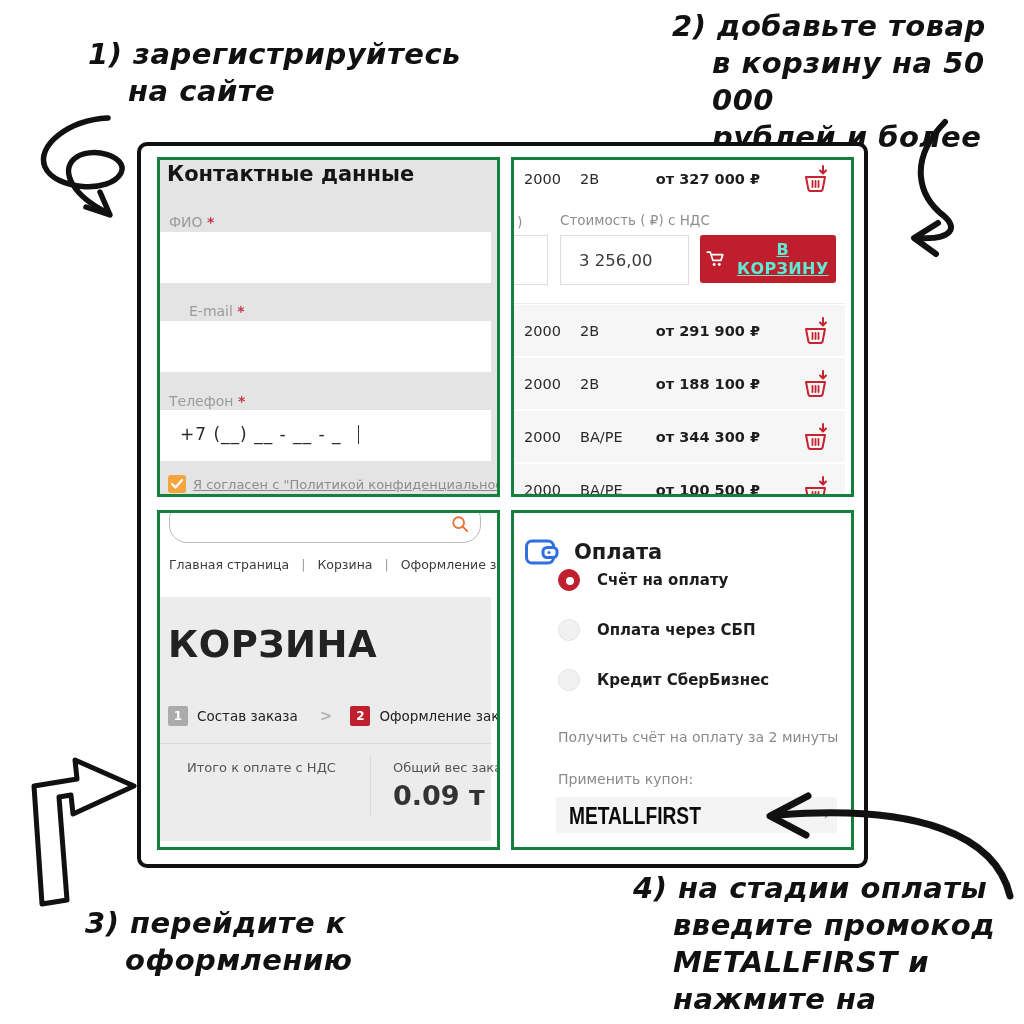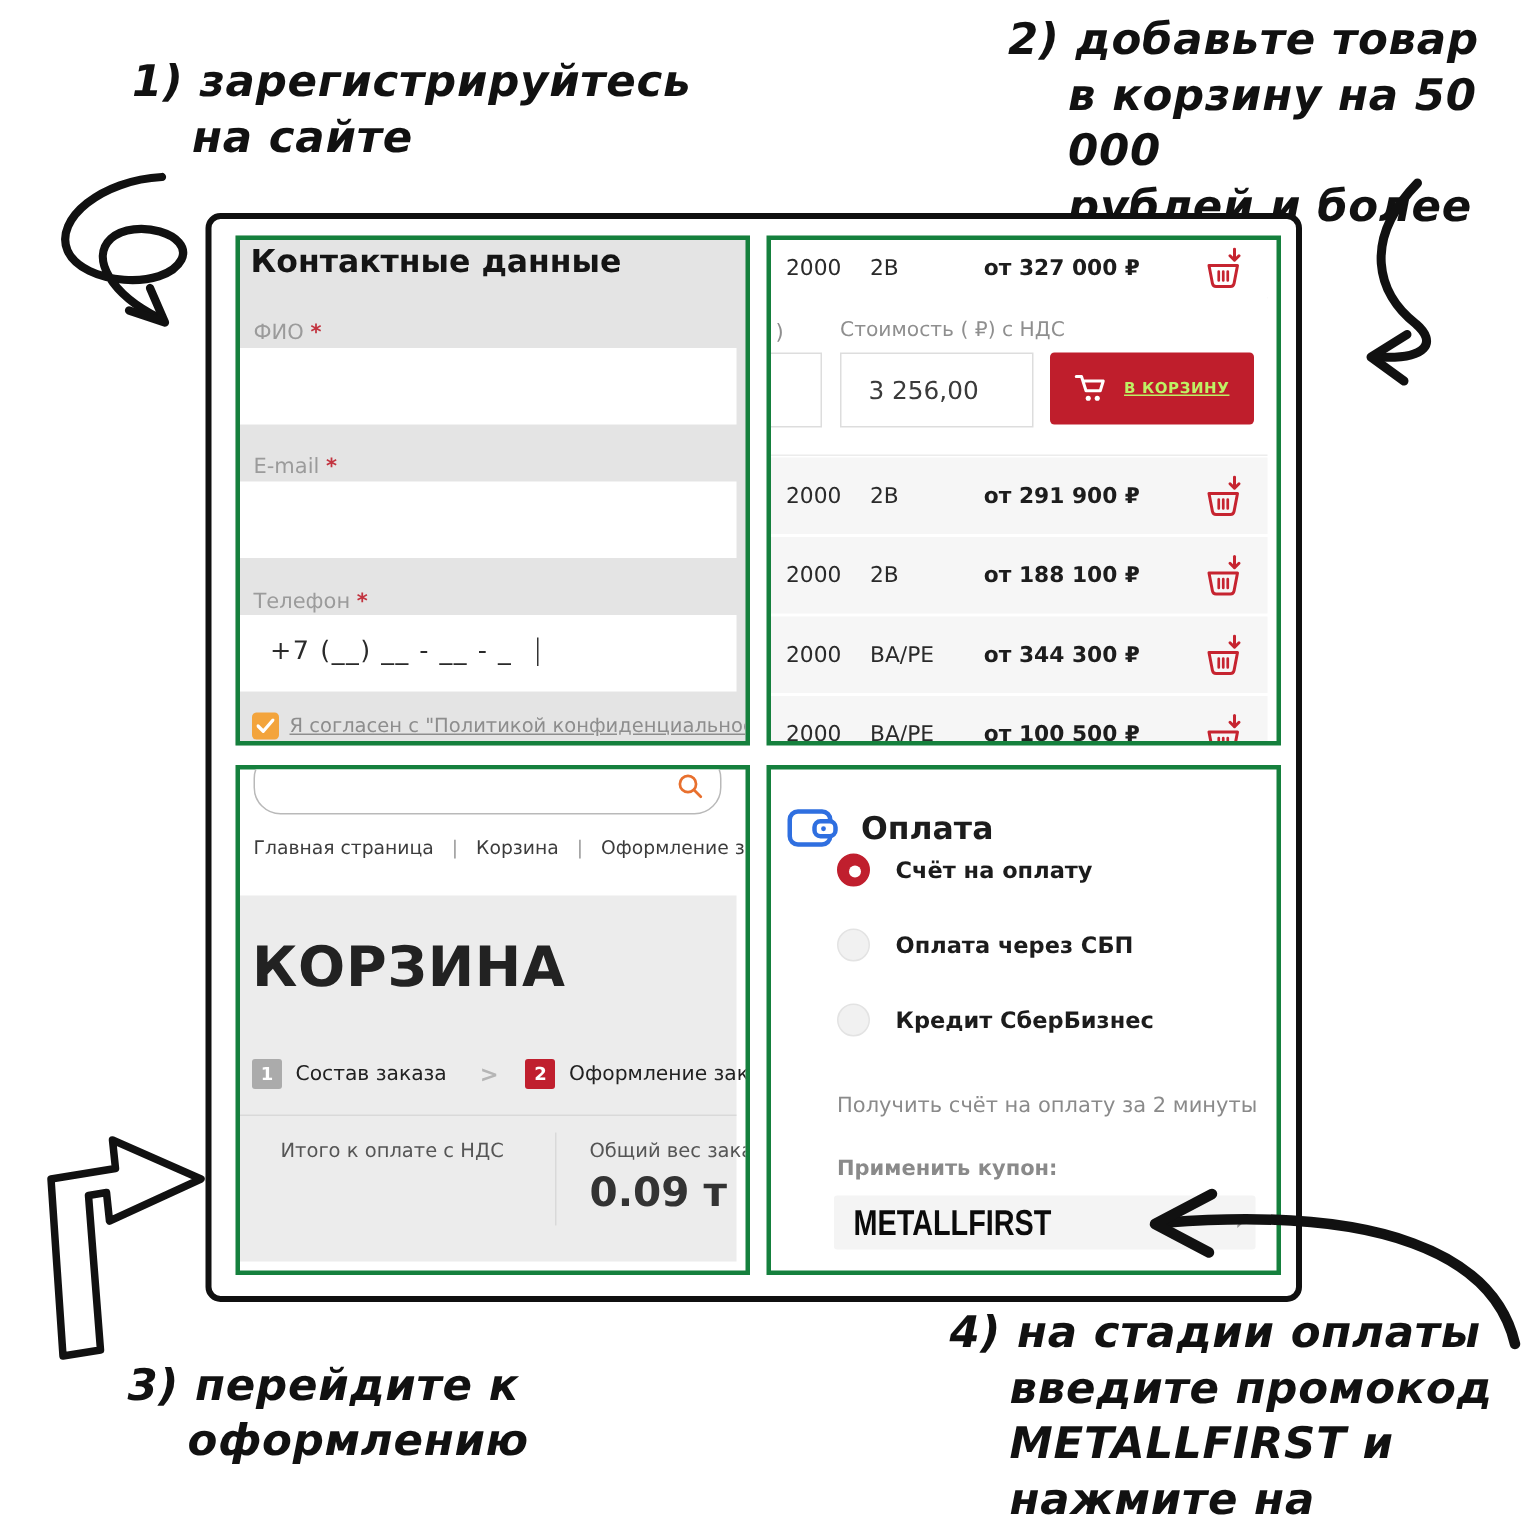--- a/index.html
+++ b/index.html
@@ -43,21 +43,21 @@
   .row-top{border-bottom:1px solid #ececec;}
   .psec{position:absolute;left:0;top:38px;width:331px;height:105px;background:#fff;border-bottom:1px solid #ececec;}
   .qty-frag{position:absolute;left:3px;top:16px;font-size:14px;color:#8f8f8f;}
   .cost-label{position:absolute;left:46px;top:14px;font-size:13.5px;color:#8f8f8f;}
   .box-partial{position:absolute;left:-12px;top:37px;width:44px;height:48px;background:#fff;border:1px solid #ddd;}
   .box-cost{position:absolute;left:46px;top:37px;width:127px;height:48px;background:#fff;border:1px solid #ddd;
             display:flex;align-items:center;}
   .box-cost span{margin-left:18px;font-size:16.5px;color:#3a3a3a;}
   .btn-cart{position:absolute;left:186px;top:37px;width:136px;height:48px;background:#bf1e2c;border:none;
             border-radius:3px;display:flex;align-items:center;justify-content:center;gap:9px;cursor:pointer;}
-  .btn-cart span{color:#bef264;font-size:10px;font-weight:700;text-decoration:underline;letter-spacing:.4px;
+  .btn-cart span{color:#5eead4;font-size:16px;font-weight:700;text-decoration:underline;letter-spacing:.4px;
                  font-family:"DejaVu Sans",sans-serif;}
 
   
   .search-bar{position:absolute;left:9px;top:-12px;width:310px;height:40px;border:1.6px solid #b9b9b9;
               border-radius:18px;background:#fff;}
   .search-bar svg{position:absolute;right:11px;top:13px;}
   .crumbs{position:absolute;left:9px;top:44px;font-size:12.5px;color:#3c3c3c;white-space:nowrap;}
   .crumbs .sep{color:#9b9b9b;margin:0 12px;}
   .cart-gray{position:absolute;left:0;top:84px;width:331px;height:244px;background:#ececec;}
   .cart-title{position:absolute;left:8px;top:26px;font-size:37px;font-weight:800;letter-spacing:.5px;color:#222;}
@@ -76,21 +76,21 @@
   
   .pay-head{position:absolute;left:10px;top:8px;display:flex;align-items:center;gap:14px;margin-top:15px;}
   .pay-title{font-size:21px;font-weight:700;color:#1c1c1c;}
   .opt{position:absolute;left:44px;display:flex;align-items:center;gap:17px;}
   .radio{width:22px;height:22px;border-radius:50%;background:#f1f1f1;border:1px solid #e3e3e3;
          box-sizing:border-box;flex:0 0 auto;position:relative;}
   .radio.sel{background:#c01f2e;border-color:#c01f2e;}
   .radio.sel::after{content:"";position:absolute;left:7px;top:7px;width:8px;height:8px;border-radius:50%;background:#fff;}
   .opt span{font-size:15px;font-weight:700;color:#1c1c1c;}
   .pay-note{position:absolute;left:44px;top:216px;font-size:14px;color:#8a8a8a;}
-  .coupon-label{position:absolute;left:44px;top:258px;font-size:14px;color:#8a8a8a;font-weight:bold;}
+  .coupon-label{position:absolute;left:44px;top:258px;font-size:14px;color:#8a8a8a;}
   .coupon-box{position:absolute;left:42px;top:284px;width:281px;height:36px;background:#f4f4f4;border-radius:2px;}
   .coupon-value{position:absolute;left:13px;top:5px;font-size:24px;font-weight:800;color:#0b0b0b;
                 transform:scaleX(.8);transform-origin:left center;letter-spacing:0;white-space:nowrap;
                 font-family:"Liberation Sans",sans-serif;}
   .coupon-chev{position:absolute;right:6px;top:4px;font-size:20px;color:#9a9a9a;}
 
   .arrow-svg{position:absolute;z-index:20;pointer-events:none;}
 </style>
 </head>
 <body>
@@ -132,21 +132,21 @@
 
   <div class="panel" id="panel-contact">
     <div class="p1-title">Контактные данные</div>
 
     <div class="p1-label" style="top:54px;">
       <span>ФИО</span>
       <span class="req">*</span>
     </div>
     <div class="p1-input" style="top:72px;"></div>
 
-    <div class="p1-label" style="top:143px;">
+    <div class="p1-label" style="top:143px;margin-left:20px;">
       <span>E-mail</span>
       <span class="req">*</span>
     </div>
     <div class="p1-input" style="top:161px;"></div>
 
     <div class="p1-label" style="top:233px;">
       <span>Телефон</span>
       <span class="req">*</span>
     </div>
     <div class="p1-input" style="top:250px;">

